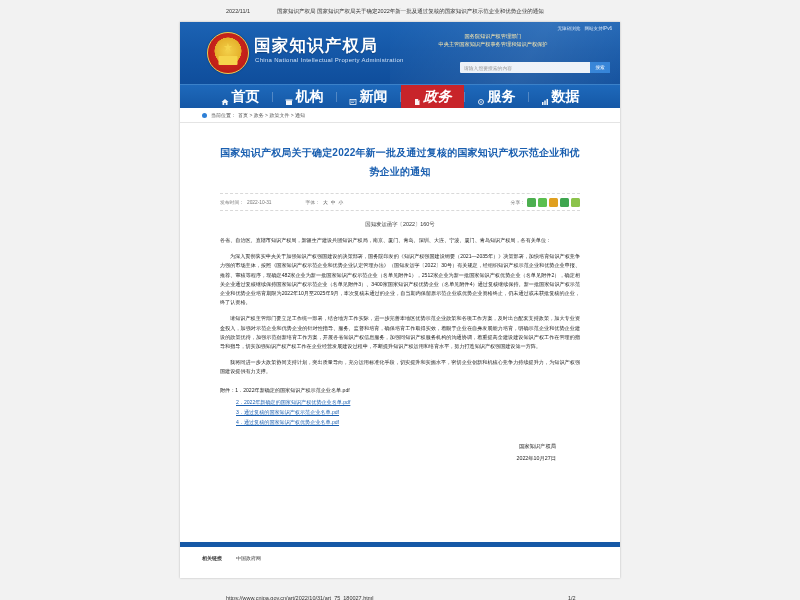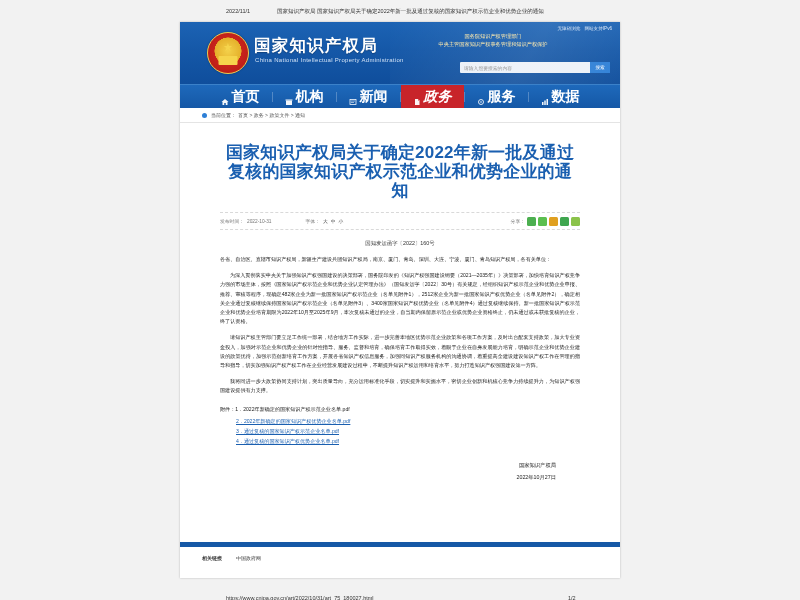--- a/index.html
+++ b/index.html
@@ -221,21 +221,21 @@
     background: #2d7fd6;
     display: inline-block;
     margin-right: 2px;
   }
   
   .article {
     padding: 14px 40px 0 40px;
   }
   .art-title {
     color: #1a5fb0;
-    font-size: 17px;
+    font-size: 10px;
     font-weight: bold;
     line-height: 19px;
     text-align: center;
     margin: 6px 0 12px 0;
     letter-spacing: 0.2px;
   }
   .meta-bar {
     display: flex;
     align-items: center;
     border-top: 1px dashed #d9d9d9;

